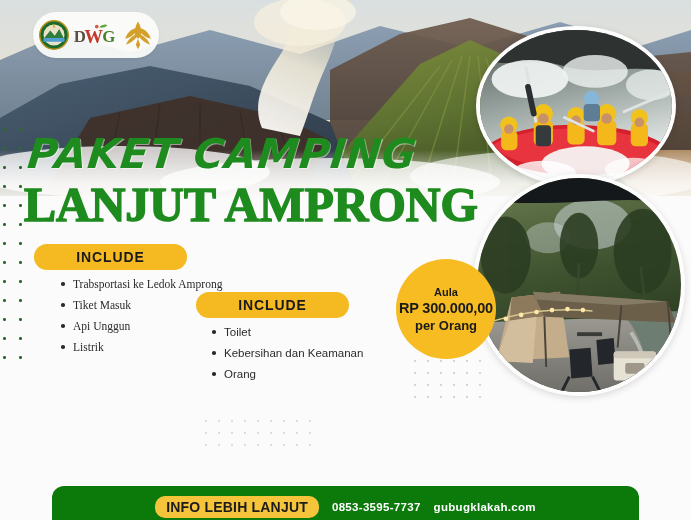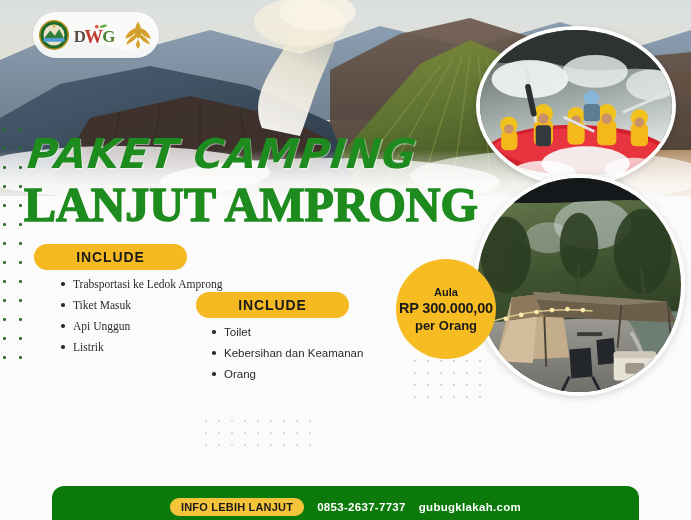--- a/index.html
+++ b/index.html
@@ -140,21 +140,21 @@
     width:587px; height:42px;
     background:#0B7A0B;
     border-radius:12px 12px 0 0;
     display:flex; align-items:center; justify-content:center;
     gap:13px;
   }
   .footer-pill {
     background:#F5C43A;
     border-radius:10px;
     padding:3px 11px;
-    font-size:11px; font-weight:bold;
+    font-size:14px; font-weight:bold;
     letter-spacing:0.2px;
     color:#1b1b1b;
   }
   .footer-phone, .footer-web {
     color:#ffffff;
     font-size:11.5px;
     font-weight:bold;
     letter-spacing:0.3px;
   }
 </style>
@@ -519,17 +519,17 @@
       <span class="dot" style="width: 2px; height: 2px; left: 39px; top: 24px; background: rgb(210, 210, 210);"></span>
       <span class="dot" style="width: 2px; height: 2px; left: 52px; top: 24px; background: rgb(210, 210, 210);"></span>
       <span class="dot" style="width: 2px; height: 2px; left: 65px; top: 24px; background: rgb(210, 210, 210);"></span>
       <span class="dot" style="width: 2px; height: 2px; left: 78px; top: 24px; background: rgb(210, 210, 210);"></span>
       <span class="dot" style="width: 2px; height: 2px; left: 91px; top: 24px; background: rgb(210, 210, 210);"></span>
       <span class="dot" style="width: 2px; height: 2px; left: 104px; top: 24px; background: rgb(210, 210, 210);"></span>
     </div>
 
   <div class="footer">
     <div class="footer-pill">INFO LEBIH LANJUT</div>
-    <div class="footer-phone">0853-2637-7737</div>
+    <div class="footer-phone">0853-3595-7737</div>
     <div class="footer-web">gubugklakah.com</div>
   </div>
 
 </div>
 
 </body></html>

